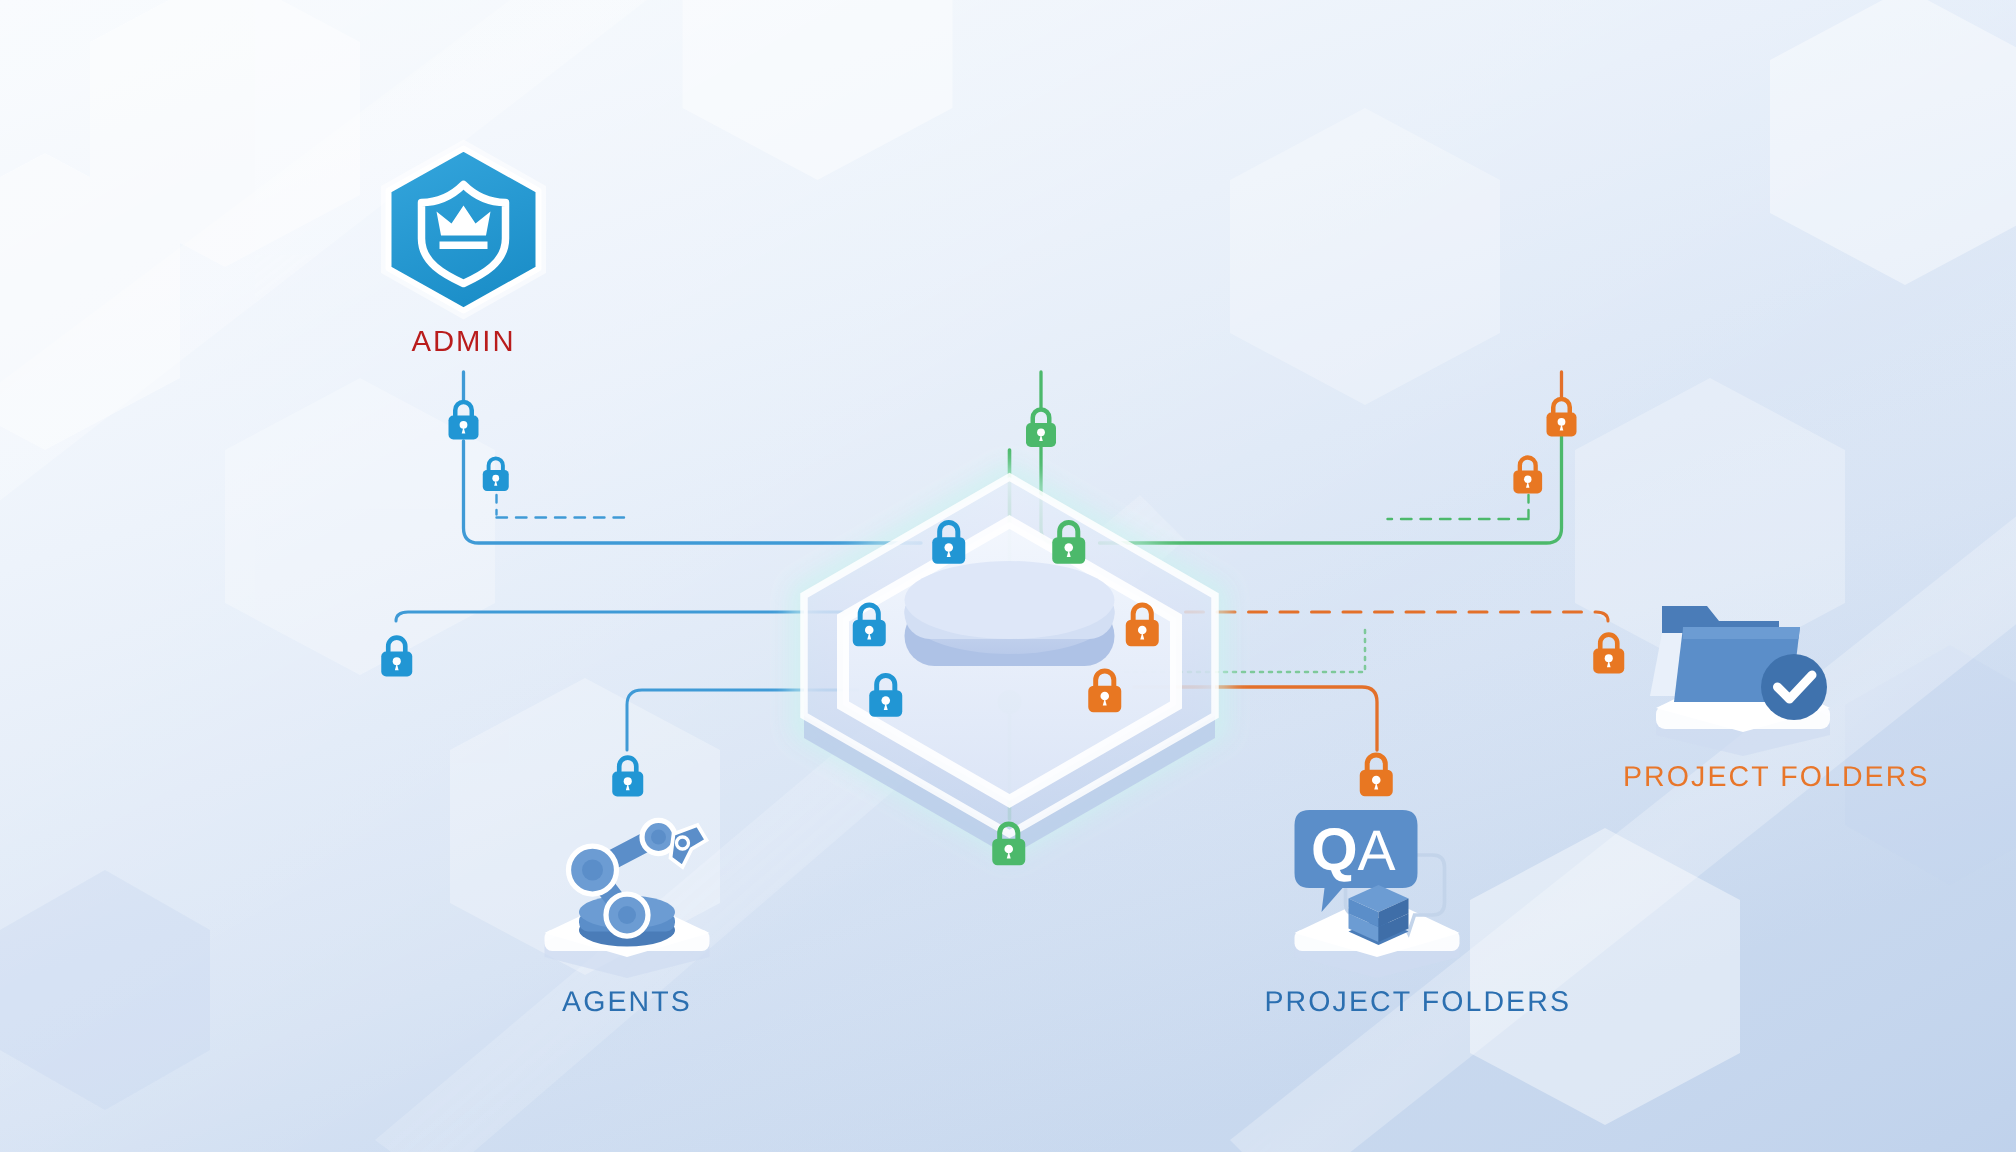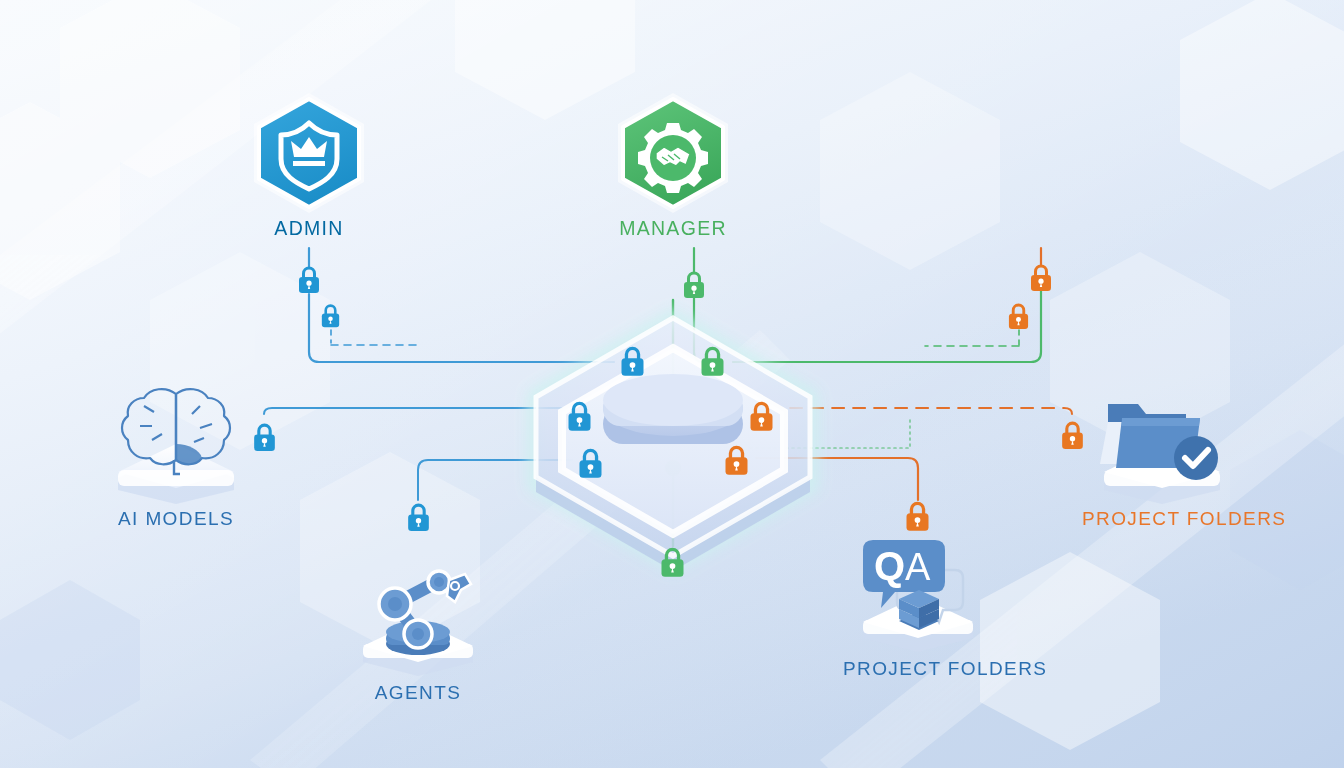--- a/index.html
+++ b/index.html
@@ -12,21 +12,21 @@
   #bg{position:absolute;inset:0;}
   .layer{position:absolute;inset:0;}
   svg{display:block;}
 
   .node{position:absolute;text-align:center;}
   .node-label{
     font-size:19px;letter-spacing:1.4px;font-weight:400;
     white-space:nowrap;
   }
   .role-label{font-size:19.5px;letter-spacing:1.3px;}
-  .lbl-blue{color:#0369a1;}
+  .lbl-blue{color:#b91c1c;}
   .lbl-green{color:#49b05f;}
   .lbl-orange{color:#e8762a;}
   .lbl-assetblue{color:#2b6fb0;}
 </style>
 </head>
 <body>
 
 <div id="stage">
 
   <svg id="bg" width="1344" height="768" viewBox="0 0 1344 768">
@@ -165,67 +165,24 @@
       </defs>
       <path d="M75 8 L130 39 L130 97 L75 128 L20 97 L20 39 Z" fill="#ffffff" opacity="0.55"></path>
       <path d="M75 14 L125 42 L125 94 L75 122 L25 94 L25 42 Z" fill="url(#adminGrad)" stroke="#ffffff" stroke-width="4" stroke-linejoin="round"></path>
       <path d="M75 38 C85 48 96 50 103 50 L103 74 C103 90 88 98 75 104 C62 98 47 90 47 74 L47 50 C54 50 65 48 75 38 Z" fill="none" stroke="#ffffff" stroke-width="5" stroke-linejoin="round"></path>
       <path d="M60 72 L57 56 L67 64 L75 52 L83 64 L93 56 L90 72 Z" fill="#ffffff"></path>
       <rect x="59" y="76" width="32" height="5" fill="#ffffff"></rect>
     </svg>
     <div class="node-label role-label lbl-blue">ADMIN</div>
   </div>
 
-  <div class="node" style="left:598px;top:85px;width:150px;">
-    <svg width="150" height="132" viewBox="0 0 150 132">
-      <defs>
-        <linearGradient id="mgrGrad" x1="0" y1="0" x2="0.4" y2="1">
-          <stop offset="0%" stop-color="#5ec57a"></stop>
-          <stop offset="100%" stop-color="#3da95c"></stop>
-        </linearGradient>
-      </defs>
-      <path d="M75 8 L130 39 L130 97 L75 128 L20 97 L20 39 Z" fill="#ffffff" opacity="0.55"></path>
-      <path d="M75 14 L125 42 L125 94 L75 122 L25 94 L25 42 Z" fill="url(#mgrGrad)" stroke="#ffffff" stroke-width="4" stroke-linejoin="round"></path>
-      <g fill="#ffffff">
-        <path d="M75 38 m-6 0 l12 0 l2 7 l7 3 l6 -4 l8 8 l-4 6 l3 7 l7 2 l0 12 l-7 2 l-3 7 l4 6 l-8 8 l-6 -4 l-7 3 l-2 7 l-12 0 l-2 -7 l-7 -3 l-6 4 l-8 -8 l4 -6 l-3 -7 l-7 -2 l0 -12 l7 -2 l3 -7 l-4 -6 l8 -8 l6 4 l7 -3 Z"></path>
-      </g>
-      <circle cx="75" cy="73" r="23" fill="#4cb96b"></circle>
-      <g fill="#ffffff" stroke="#4cb96b" stroke-width="1.4">
-        <path d="M58 68 L66 62 L73 66 L80 62 L92 69 L88 80 L82 77 L78 81 L72 78 L66 81 L58 74 Z"></path>
-        <path d="M64 72 L70 76 M70 70 L76 75 M76 69 L82 74"></path>
-      </g>
-    </svg>
-    <div class="node-label role-label lbl-green">MANAGER</div>
-  </div>
-
-
-  <div class="node" style="left:96px;top:378px;width:160px;">
-    <svg width="160" height="130" viewBox="0 0 160 130">
-      <defs>
-        <linearGradient id="padGrad" x1="0" y1="0" x2="0" y2="1">
-          <stop offset="0%" stop-color="#ffffff"></stop>
-          <stop offset="100%" stop-color="#e6eefb"></stop>
-        </linearGradient>
-      </defs>
-      <path d="M80 72 L138 100 L138 112 L80 126 L22 112 L22 100 Z" fill="#cfdcf1" opacity="0.75"></path>
-      <path d="M80 66 L138 94 L80 110 L22 94 Z" fill="url(#padGrad)"></path>
-      <rect x="22" y="92" width="116" height="16" rx="6" fill="#ffffff" opacity="0.9"></rect>
-      <g fill="none" stroke="#4a82c0" stroke-width="2.2" stroke-linejoin="round">
-        <path d="M80 16 C70 8 54 10 48 20 C38 20 30 28 32 38 C24 44 24 56 32 62 C32 74 42 82 54 80 C60 88 72 88 80 82 Z"></path>
-        <path d="M80 16 C90 8 106 10 112 20 C122 20 130 28 128 38 C136 44 136 56 128 62 C128 74 118 82 106 80 C100 88 88 88 80 82 Z"></path>
-        <path d="M80 16 L80 82"></path>
-        <path d="M48 28 L58 34 M44 48 L56 48 M56 62 L66 56 M104 28 L96 36 M116 46 L104 50 M98 64 L108 60"></path>
-      </g>
-      <path d="M80 66 C92 66 104 72 106 80 C100 88 88 88 80 82 Z" fill="#4a82c0" opacity="0.85"></path>
-      <path d="M78 82 L78 96 L84 96" fill="none" stroke="#4a82c0" stroke-width="2.4"></path>
-    </svg>
-    <div class="node-label lbl-assetblue">AI MODELS</div>
-  </div>
-
-  <div class="node" style="left:343px;top:552px;width:150px;">
+
+
+
+  <div class="node" style="left:343px;top:528px;width:150px;">
     <svg width="150" height="130" viewBox="0 0 150 130">
       <path d="M75 74 L130 100 L130 110 L75 124 L20 110 L20 100 Z" fill="#cfdcf1" opacity="0.7"></path>
       <path d="M75 68 L130 94 L75 110 L20 94 Z" fill="#ffffff"></path>
       <rect x="20" y="92" width="110" height="14" rx="5" fill="#ffffff" opacity="0.92"></rect>
       <g fill="#5b8ec9">
         <ellipse cx="75" cy="92" rx="32" ry="11" fill="#4a7cb8"></ellipse>
         <rect x="43" y="80" width="64" height="13" rx="6" fill="#5b8ec9"></rect>
         <ellipse cx="75" cy="80" rx="32" ry="11" fill="#6c9cd3"></ellipse>
       </g>
       <g stroke="#5b8ec9" stroke-width="13" stroke-linecap="round" fill="none">

